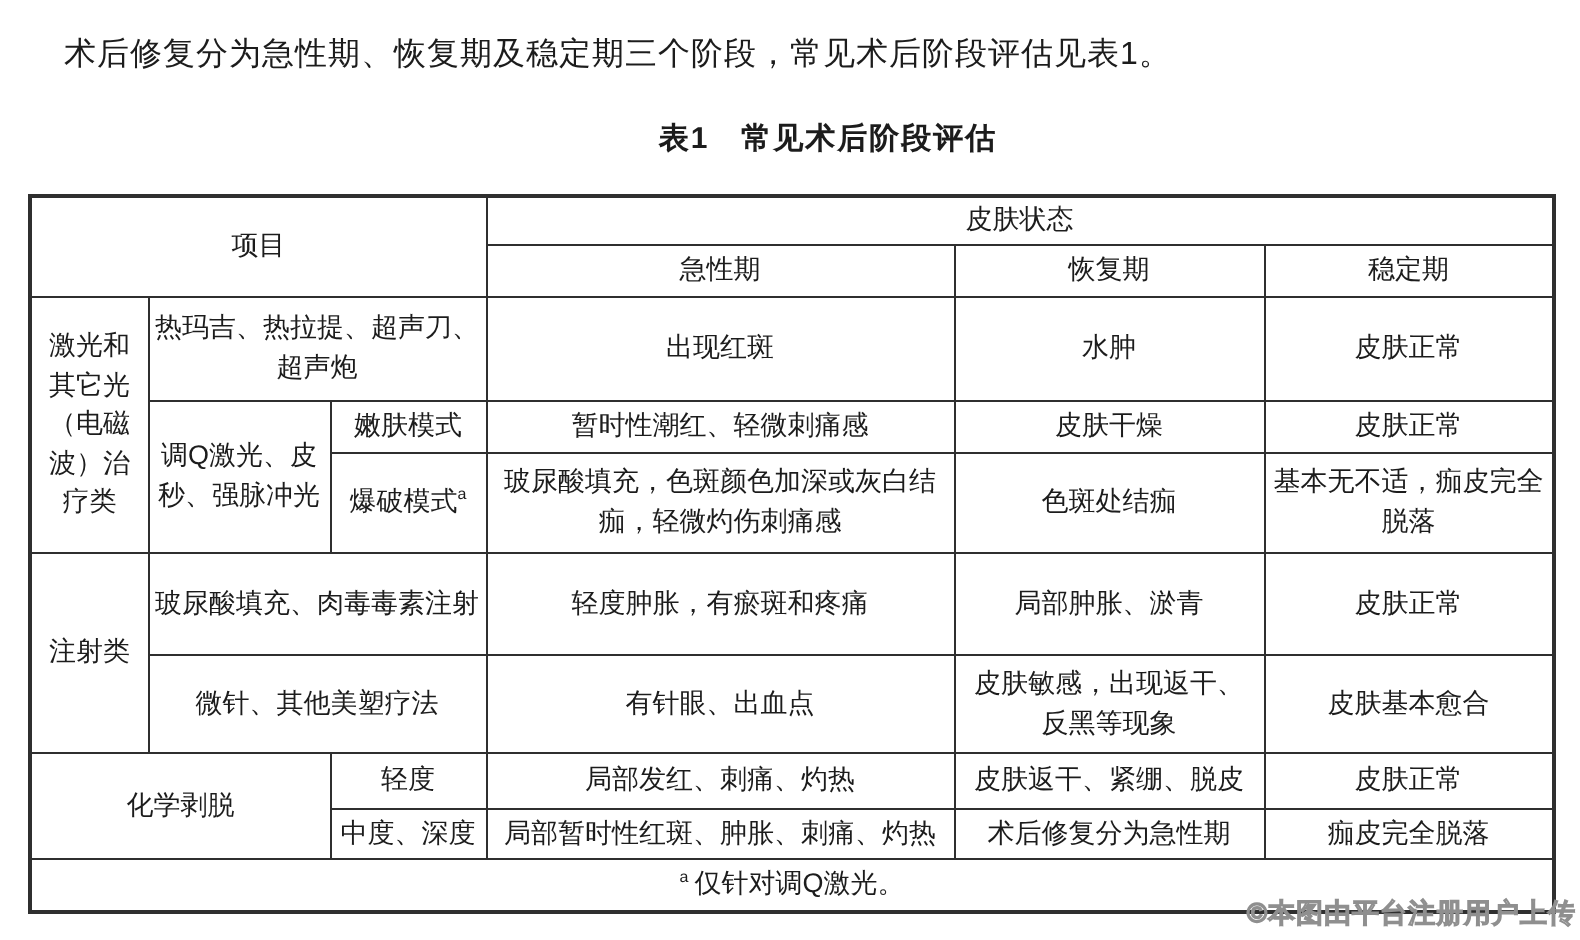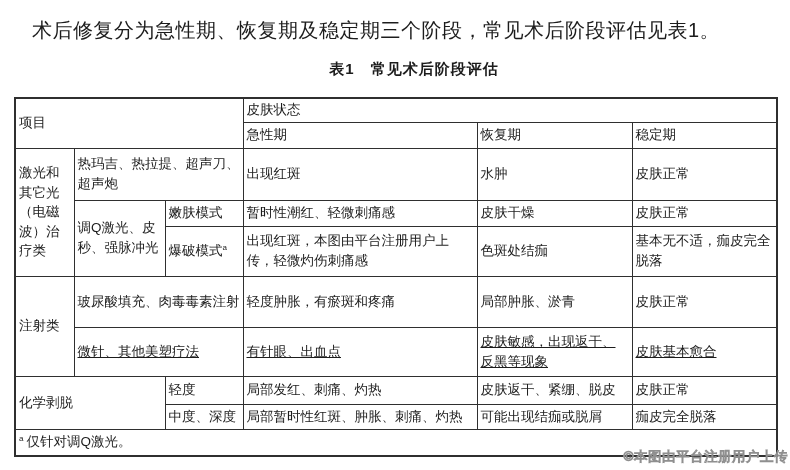--- a/index.html
+++ b/index.html
@@ -11,21 +11,21 @@
     height: 470px;
     background: #ffffff;
     color: #1c1c1c;
     overflow: hidden;
   }
   .intro {
     position: absolute;
     left: 32px;
     top: 17px;
     width: 730px;
-    font-size: 20px;
+    font-size: 16px;
     letter-spacing: 0.5px;
     color: #1c1c1c;
   }
   .table-title {
     position: absolute;
     left: 0;
     top: 60px;
     width: 790px;
     text-align: center;
     font-size: 15px;
@@ -40,33 +40,33 @@
     top: 97px;
     width: 762px;
     border-collapse: collapse;
     table-layout: fixed;
     border: 2px solid #2f2f2f;
     font-size: 13.5px;
     color: #1c1c1c;
   }
   table.assessment td {
     border: 1px solid #2f2f2f;
-    text-align: left;
+    text-align: center;
     vertical-align: middle;
     padding: 1px 3px;
     line-height: 1.45;
     overflow: hidden;
   }
   tr.h1  { height: 24px; }
   tr.h2  { height: 26px; }
   tr.r1  { height: 52px; margin-left: 16px; }
   tr.r2  { height: 26px; }
   tr.r3  { height: 50px; padding-left: 44px; }
   tr.r4  { height: 51px; }
-  tr.r5  { height: 49px; text-decoration: underline; }
+  tr.r5  { height: 49px; }
   tr.r6  { height: 28px; }
   tr.r7  { height: 25px; }
   tr.rf  { height: 27px; }
   td.footnote-cell {
     text-align: left;
     padding-left: 30px;
   }
   sup.fn-marker {
     font-size: 8px;
     vertical-align: super;
@@ -131,21 +131,21 @@
     <tr class="r2">
       <td rowspan="2">调Q激光、皮秒、强脉冲光</td>
       <td>嫩肤模式</td>
       <td>暂时性潮红、轻微刺痛感</td>
       <td>皮肤干燥</td>
       <td>皮肤正常</td>
     </tr>
 
     <tr class="r3">
       <td><span>爆破模式</span><sup class="cell-marker">a</sup></td>
-      <td>出现红斑，本图由平台注册用户上传，轻微灼伤刺痛感</td>
+      <td>玻尿酸填充，色斑颜色加深或灰白结痂，轻微灼伤刺痛感</td>
       <td>色斑处结痂</td>
       <td>基本无不适，痂皮完全脱落</td>
     </tr>
 
     <tr class="r4">
       <td rowspan="2">注射类</td>
       <td colspan="2">玻尿酸填充、肉毒毒素注射</td>
       <td>轻度肿胀，有瘀斑和疼痛</td>
       <td>局部肿胀、淤青</td>
       <td>皮肤正常</td>
@@ -162,21 +162,21 @@
       <td rowspan="2" colspan="2">化学剥脱</td>
       <td>轻度</td>
       <td>局部发红、刺痛、灼热</td>
       <td>皮肤返干、紧绷、脱皮</td>
       <td>皮肤正常</td>
     </tr>
 
     <tr class="r7">
       <td>中度、深度</td>
       <td>局部暂时性红斑、肿胀、刺痛、灼热</td>
-      <td>可能出现结痂或脱屑</td>
+      <td>术后修复分为急性期</td>
       <td>痂皮完全脱落</td>
     </tr>
 
     <tr class="rf">
       <td colspan="6" class="footnote-cell"><sup class="fn-marker">a</sup><span>仅针对调Q激光。</span></td>
     </tr>
   </tbody>
     </table>
 
   <div class="watermark">©本图由平台注册用户上传</div>

